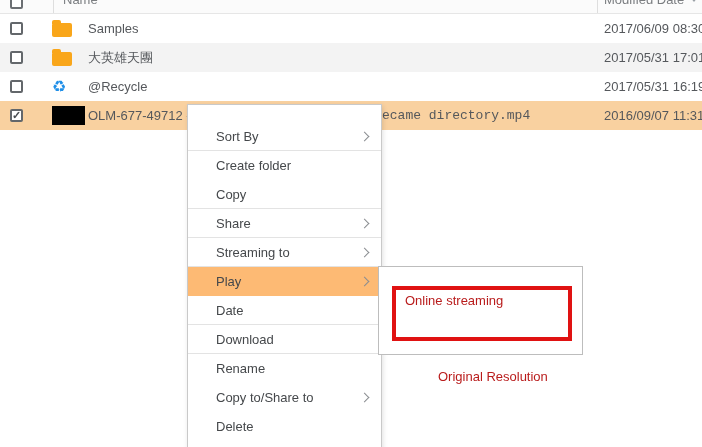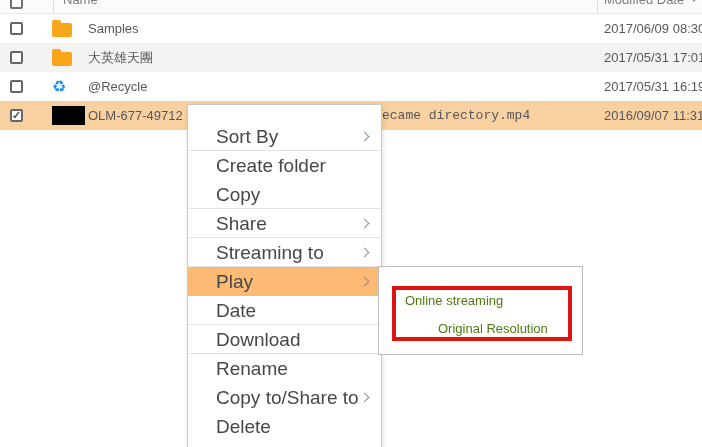--- a/index.html
+++ b/index.html
@@ -49,36 +49,36 @@
   .name-right{ position:absolute; left:382px; top:0; line-height:29px; white-space:nowrap;font-family:Liberation Mono, monospace; }
   .date{ position:absolute; left:604px; top:0; line-height:29px; white-space:nowrap; }
   
   .context-menu{
     position:absolute; left:187px; top:104px; width:195px; height:362px;
     background:#fff; border:1px solid #c9c9c9; box-sizing:border-box;
     box-shadow:1px 2px 5px rgba(0,0,0,.12); padding-top:17px;
   }
   .menu-item{
     position:relative; height:29px; line-height:29px; padding-left:28px;
-    box-sizing:border-box; color:#45484b; font-size:19px; cursor:default;
+    box-sizing:border-box; color:#45484b; font-size:13px; cursor:default;
   }
   .menu-item.divider-after{ border-bottom:1px solid #e3e3e3; }
   .menu-item.active{ background:#fdba74; }
   .chevron{
     position:absolute; right:13px; top:11px; width:6px; height:6px;
     border-top:1.5px solid #8a8d91; border-right:1.5px solid #8a8d91;
     transform:rotate(45deg);
   }
   
   .submenu{
     position:absolute; left:378px; top:266px; width:205px; height:89px;
     background:#fff; border:1px solid #bdbdbd; box-sizing:border-box; padding-top:20px;
   }
-  .submenu-item{ height:28px; line-height:28px; padding-left:26px; color:#4d7c0f; white-space:nowrap; }
-  .submenu-item.indented{ padding-left:59px; }
+  .submenu-item{ height:28px; line-height:28px; padding-left:26px; color:#b91c1c; white-space:nowrap; }
+  .submenu-item.indented{ padding-left:59px;margin-top:48px; }
   
   .red-box{
     position:absolute; left:392px; top:286px; width:180px; height:55px;
     border:4px solid #e01212; box-sizing:border-box; pointer-events:none;
   }
 </style>
 </head>
 <body>
 
 <div class="screen">

